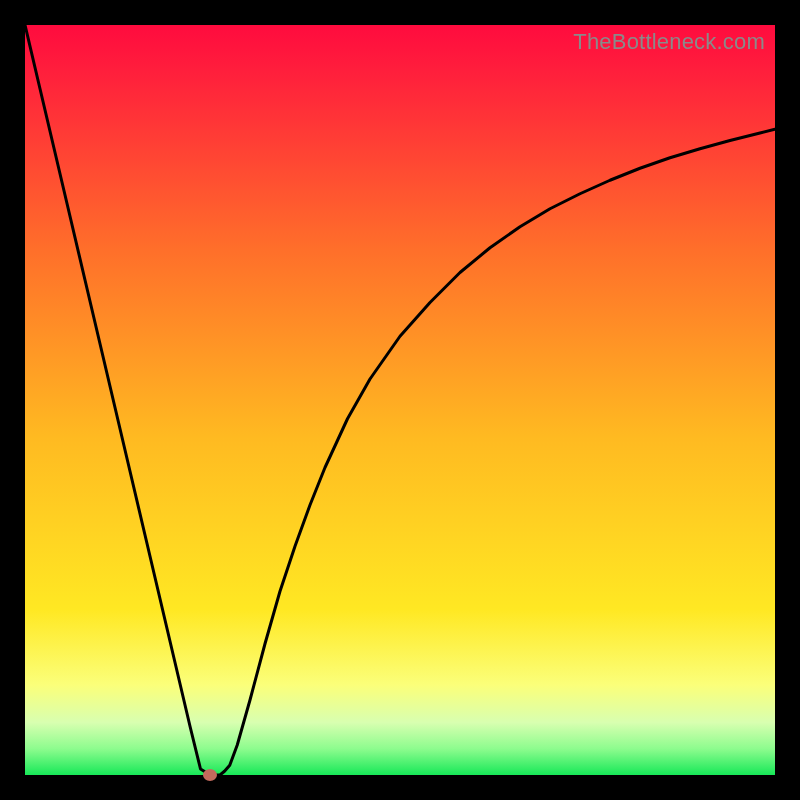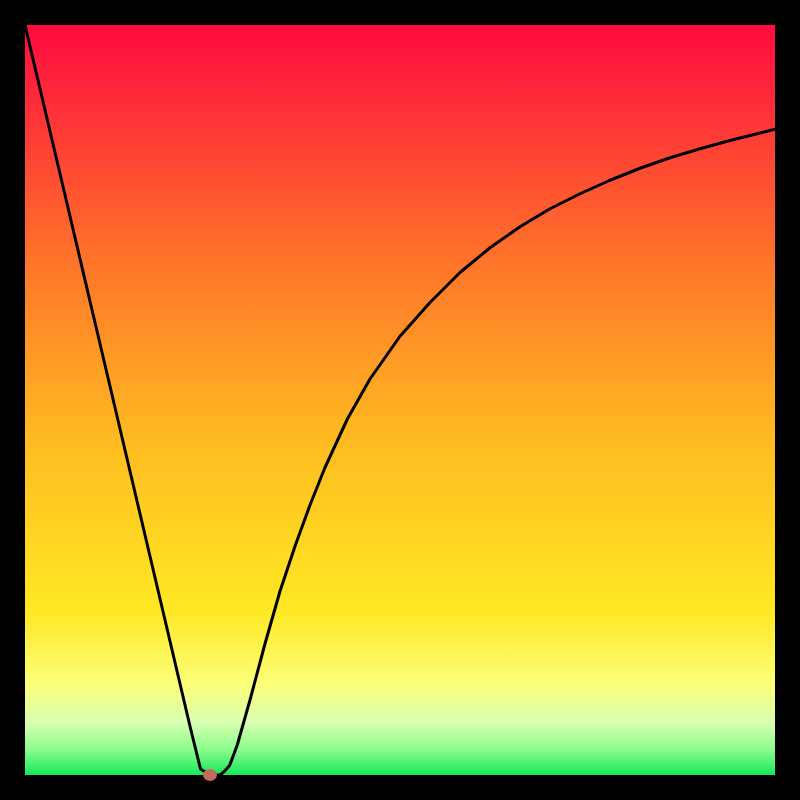--- a/index.html
+++ b/index.html
@@ -76,13 +76,14 @@
     </defs>
     <rect x="0" y="0" width="750" height="750" fill="url(#bg-grad)"></rect>
   </svg>
 
   <svg class="curve" viewBox="0 0 750 750" preserveAspectRatio="none">
     <path id="curve-path" d="M0.00 0.00 L15.00 63.75 L30.00 127.50 L45.00 191.25 L60.00 255.00 L75.00 318.75 L90.00 382.50 L105.00 446.25 L120.00 510.00 L135.00 573.75 L150.00 637.50 L165.00 701.25 L175.50 744.00 L185.25 750.00 L189.75 750.00 L195.00 750.00 L199.50 746.25 L204.75 740.25 L212.25 720.00 L225.00 675.00 L240.00 618.75 L255.00 566.25 L270.00 521.25 L285.00 480.00 L300.00 442.50 L322.50 393.75 L345.00 354.00 L375.00 311.25 L405.00 277.50 L435.00 247.50 L465.00 222.75 L495.00 201.75 L525.00 183.75 L555.00 168.75 L585.00 155.25 L615.00 143.25 L645.00 132.75 L675.00 123.75 L705.00 115.50 L735.00 108.00 L750.00 104.25 " fill="none" stroke="#000000" stroke-width="3" stroke-linecap="round" stroke-linejoin="round"></path>
   </svg>
 
   <div class="marker" id="marker" style="left: 185.25px; top: 750px; background: rgb(195, 106, 93);"></div>
 
+  <div class="attribution">TheBottleneck.com</div>
 </div>
 
 </body></html>

